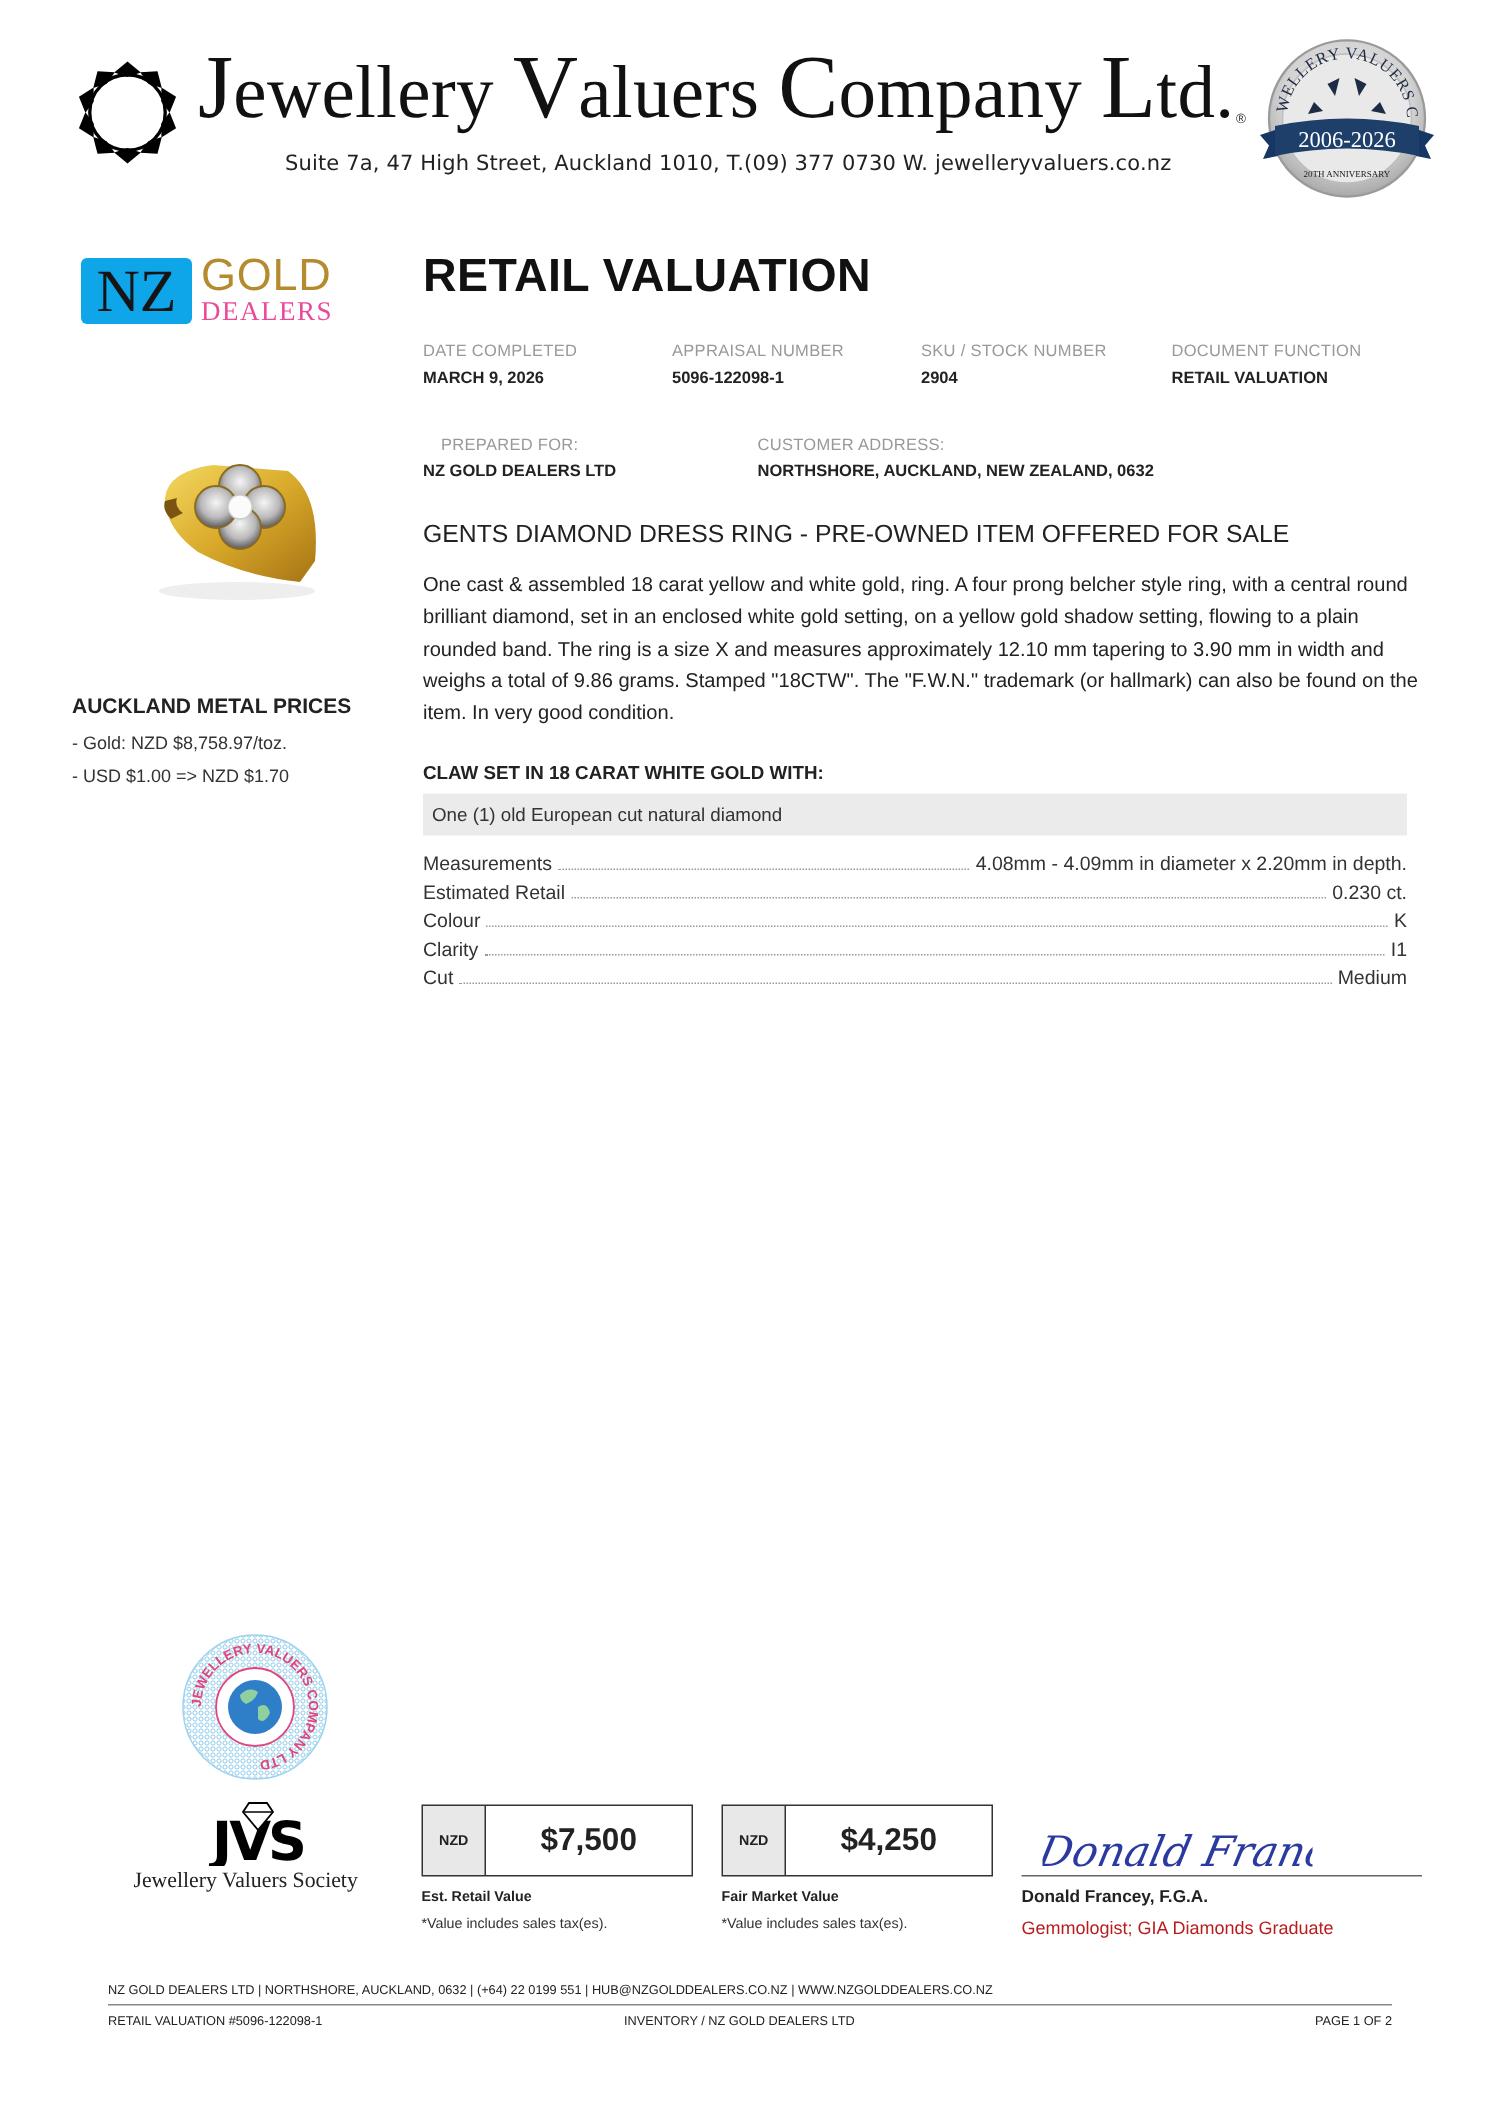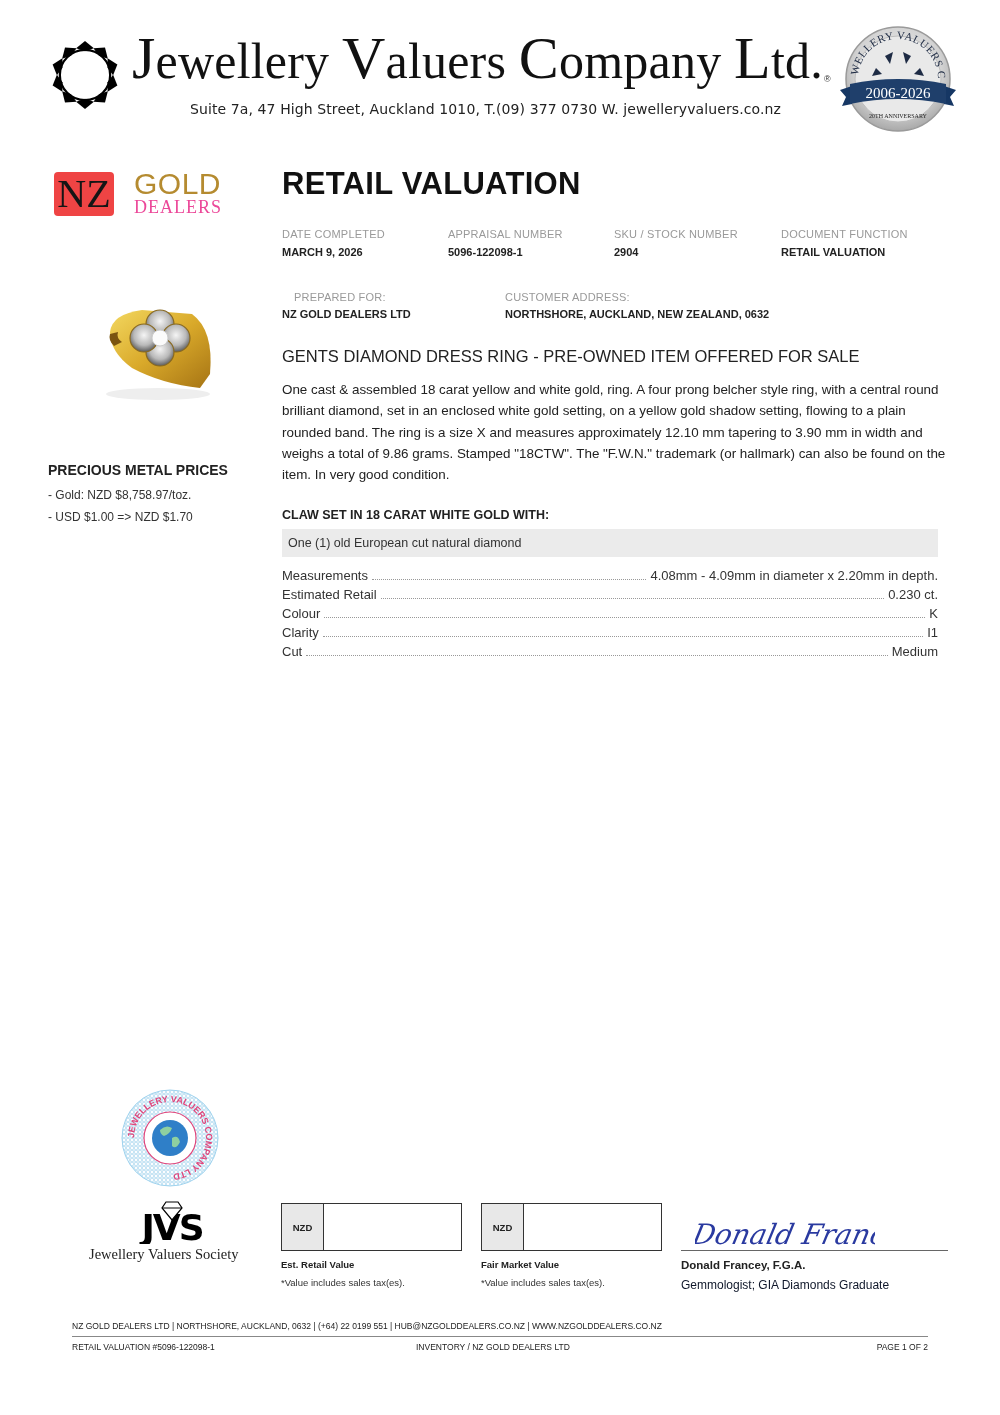--- a/index.html
+++ b/index.html
@@ -9,21 +9,21 @@
     
     .hdr-logo { position: absolute; left: 48px; top: 38px; width: 74px; height: 74px; }
     .hdr-title { position: absolute; left: 132px; top: 28px; font-family: "Liberation Serif", serif; font-size: 50px; color: #111; letter-spacing: 0.2px; white-space: nowrap; line-height: 1; }
     .hdr-title .cap { font-size: 60px; }
     .hdr-reg { position: absolute; left: 824px; top: 74px; font-size: 9px; color: #333; }
     .hdr-addr { position: absolute; left: 190px; top: 101px; font-family: "DejaVu Sans", sans-serif; font-size: 14px; color: #222; white-space: nowrap; letter-spacing: 0.1px; }
     .hdr-badge { position: absolute; left: 838px; top: 24px; width: 120px; height: 110px; }
 
     
     .nz-logo { position: absolute; left: 54px; top: 172px; width: 180px; height: 44px; }
-    .nz-box { position: absolute; left: 0; top: 0; width: 60px; height: 44px; background: #ef4444; border-radius: 4px; }
+    .nz-box { position: absolute; left: 0; top: 0; width: 74px; height: 44px; background: #0ea5e9; border-radius: 4px; }
     .nz-box span { position: absolute; left: 0; right: 0; top: 2px; text-align: center; font-family: "Liberation Serif", serif; font-size: 40px; color: #151515; line-height: 40px; }
     .nz-gold { position: absolute; left: 80px; top: -3px; font-family: Liberation Sans, sans-serif; font-size: 30px; color: #b58b30; line-height: 30px; letter-spacing: 0.5px; }
     .nz-dealers { position: absolute; left: 80px; top: 26px; font-family: "Liberation Serif", serif; font-size: 18px; color: #ec4899; line-height: 18px; letter-spacing: 1px; }
 
     .ring-img { position: absolute; left: 82px; top: 290px; width: 148px; height: 120px; }
 
     .pmp-title { position: absolute; left: 48px; top: 462px; font-size: 14px; font-weight: bold; color: #222; }
     .pmp-line { position: absolute; left: 48px; font-size: 12px; color: #333; text-align: right; }
 
     
@@ -51,21 +51,21 @@
     .val-box { position: absolute; top: 1203px; width: 181px; height: 48px; border: 1.5px solid #333; display: flex; }
     .val-box .cur { width: 42px; background: #e8e8e8; border-right: 1.5px solid #333; font-size: 9.5px; font-weight: bold; display: flex; align-items: center; justify-content: center; color: #222; }
     .val-box .amt { flex: 1; display: flex; align-items: center; justify-content: center; font-size: 21px; font-weight: bold; color: #222; }
     .val-label { position: absolute; top: 1259px; font-size: 9.5px; font-weight: bold; color: #222; }
     .val-note { position: absolute; top: 1277px; font-size: 9.5px; color: #333; }
 
     
     .sig { position: absolute; left: 695px; top: 1206px; width: 180px; height: 50px; }
     .sig-line { position: absolute; left: 681px; top: 1250px; width: 267px; height: 1px; background: #666; }
     .sig-name { position: absolute; left: 681px; top: 1259px; font-size: 11.5px; font-weight: bold; color: #222; }
-    .sig-title { position: absolute; left: 681px; top: 1278px; font-size: 12px; color: #0f172a; }
+    .sig-title { position: absolute; left: 681px; top: 1278px; font-size: 12px; color: #b91c1c; }
 
     
     .foot-contact { position: absolute; left: 72px; top: 1321px; font-size: 8.5px; color: #222; white-space: nowrap; }
     .foot-rule { position: absolute; left: 72px; top: 1336px; width: 856px; height: 1px; background: #888; }
     .foot-l { position: absolute; left: 72px; top: 1342px; font-size: 8.5px; color: #222; }
     .foot-c { position: absolute; left: 416px; top: 1342px; font-size: 8.5px; color: #222; }
     .foot-r { position: absolute; left: 860px; top: 1342px; width: 68px; text-align: right; font-size: 8.5px; color: #222; }
   </style>
 </head>
 <body>
@@ -143,21 +143,21 @@
   <path d="M28 44 Q26 50 32 56 L40 52 Q34 48 36 42 Z" fill="#7a5410"></path>
   <g fill="url(#wg)" stroke="#8a6a20" stroke-width="1.2">
     <circle cx="78" cy="34" r="14"></circle>
     <circle cx="94" cy="48" r="14"></circle>
     <circle cx="78" cy="62" r="14"></circle>
     <circle cx="62" cy="48" r="14"></circle>
   </g>
   <circle cx="78" cy="48" r="8" fill="#fbfbfb" stroke="#ccc"></circle>
 </svg>
 
-<div class="pmp-title">PRECIOUS METAL PRICES</div>
+<div class="pmp-title">AUCKLAND METAL PRICES</div>
 <div class="pmp-line" style="top:488px">- Gold: NZD $8,758.97/toz.</div>
 <div class="pmp-line" style="top:510px">- USD $1.00 =&gt; NZD $1.70</div>
 
 <div class="main-title">RETAIL VALUATION</div>
 
 <div class="meta-label" style="left:282px;top:228px">DATE COMPLETED</div>
 <div class="meta-value" style="left:282px;top:246px">MARCH 9, 2026</div>
 <div class="meta-label" style="left:448px;top:228px">APPRAISAL NUMBER</div>
 <div class="meta-value" style="left:448px;top:246px">5096-122098-1</div>
 <div class="meta-label" style="left:614px;top:228px">SKU / STOCK NUMBER</div>
@@ -219,26 +219,28 @@
 
 <svg class="jvs" viewBox="0 0 100 44">
   <text x="50" y="40" text-anchor="middle" font-family="DejaVu Sans, sans-serif" font-size="36" font-weight="bold" fill="#000" letter-spacing="-2">JVS</text>
   <polygon points="44,2 56,2 60,8 50,20 40,8" fill="#fff" stroke="#000" stroke-width="1.2"></polygon>
   <line x1="40" y1="8" x2="60" y2="8" stroke="#000" stroke-width="1"></line>
 </svg>
 <div class="jvs-name">Jewellery Valuers Society</div>
 
 <div class="val-box" style="left:281px">
   <div class="cur">NZD</div>
+  <div class="amt">$7,500</div>
 </div>
 <div class="val-label" style="left:281px">Est. Retail Value</div>
 <div class="val-note" style="left:281px">*Value includes sales tax(es).</div>
 
 <div class="val-box" style="left:481px">
   <div class="cur">NZD</div>
+  <div class="amt">$4,250</div>
 </div>
 <div class="val-label" style="left:481px">Fair Market Value</div>
 <div class="val-note" style="left:481px">*Value includes sales tax(es).</div>
 
 <svg class="sig" viewBox="0 0 180 50">
   <text x="4" y="38" font-family="DejaVu Serif, serif" font-style="italic" font-size="28" fill="#2a3aa0" transform="skewX(-12)">Donald Francey</text>
 </svg>
 <div class="sig-line"></div>
 <div class="sig-name">Donald Francey, F.G.A.</div>
 <div class="sig-title">Gemmologist; GIA Diamonds Graduate</div>

